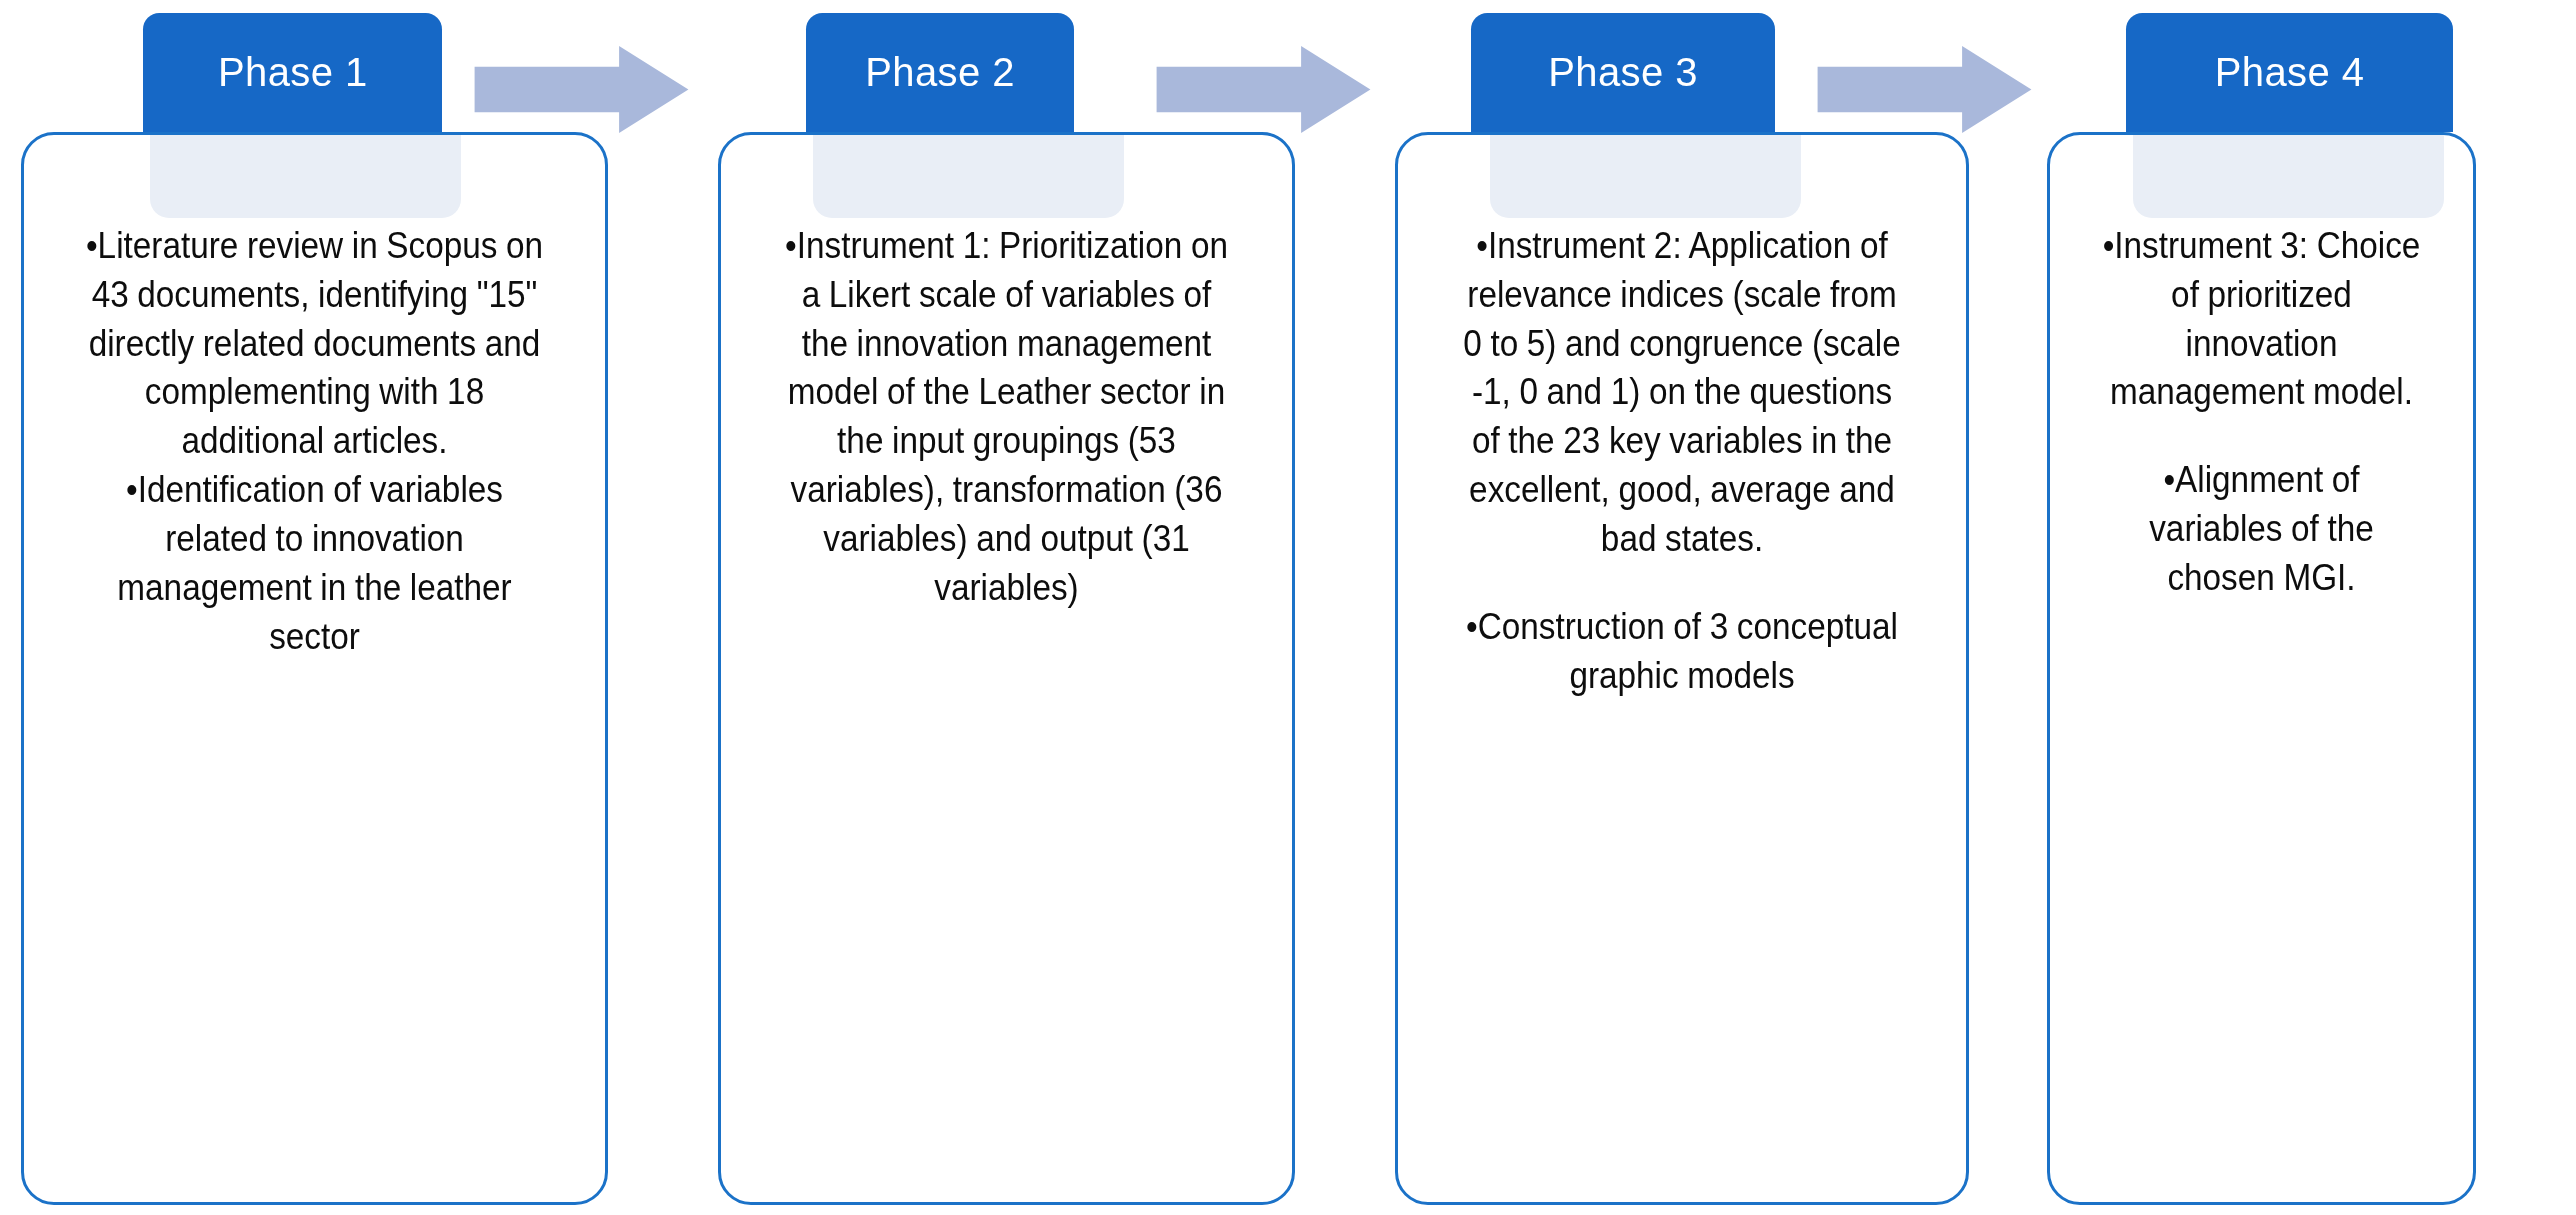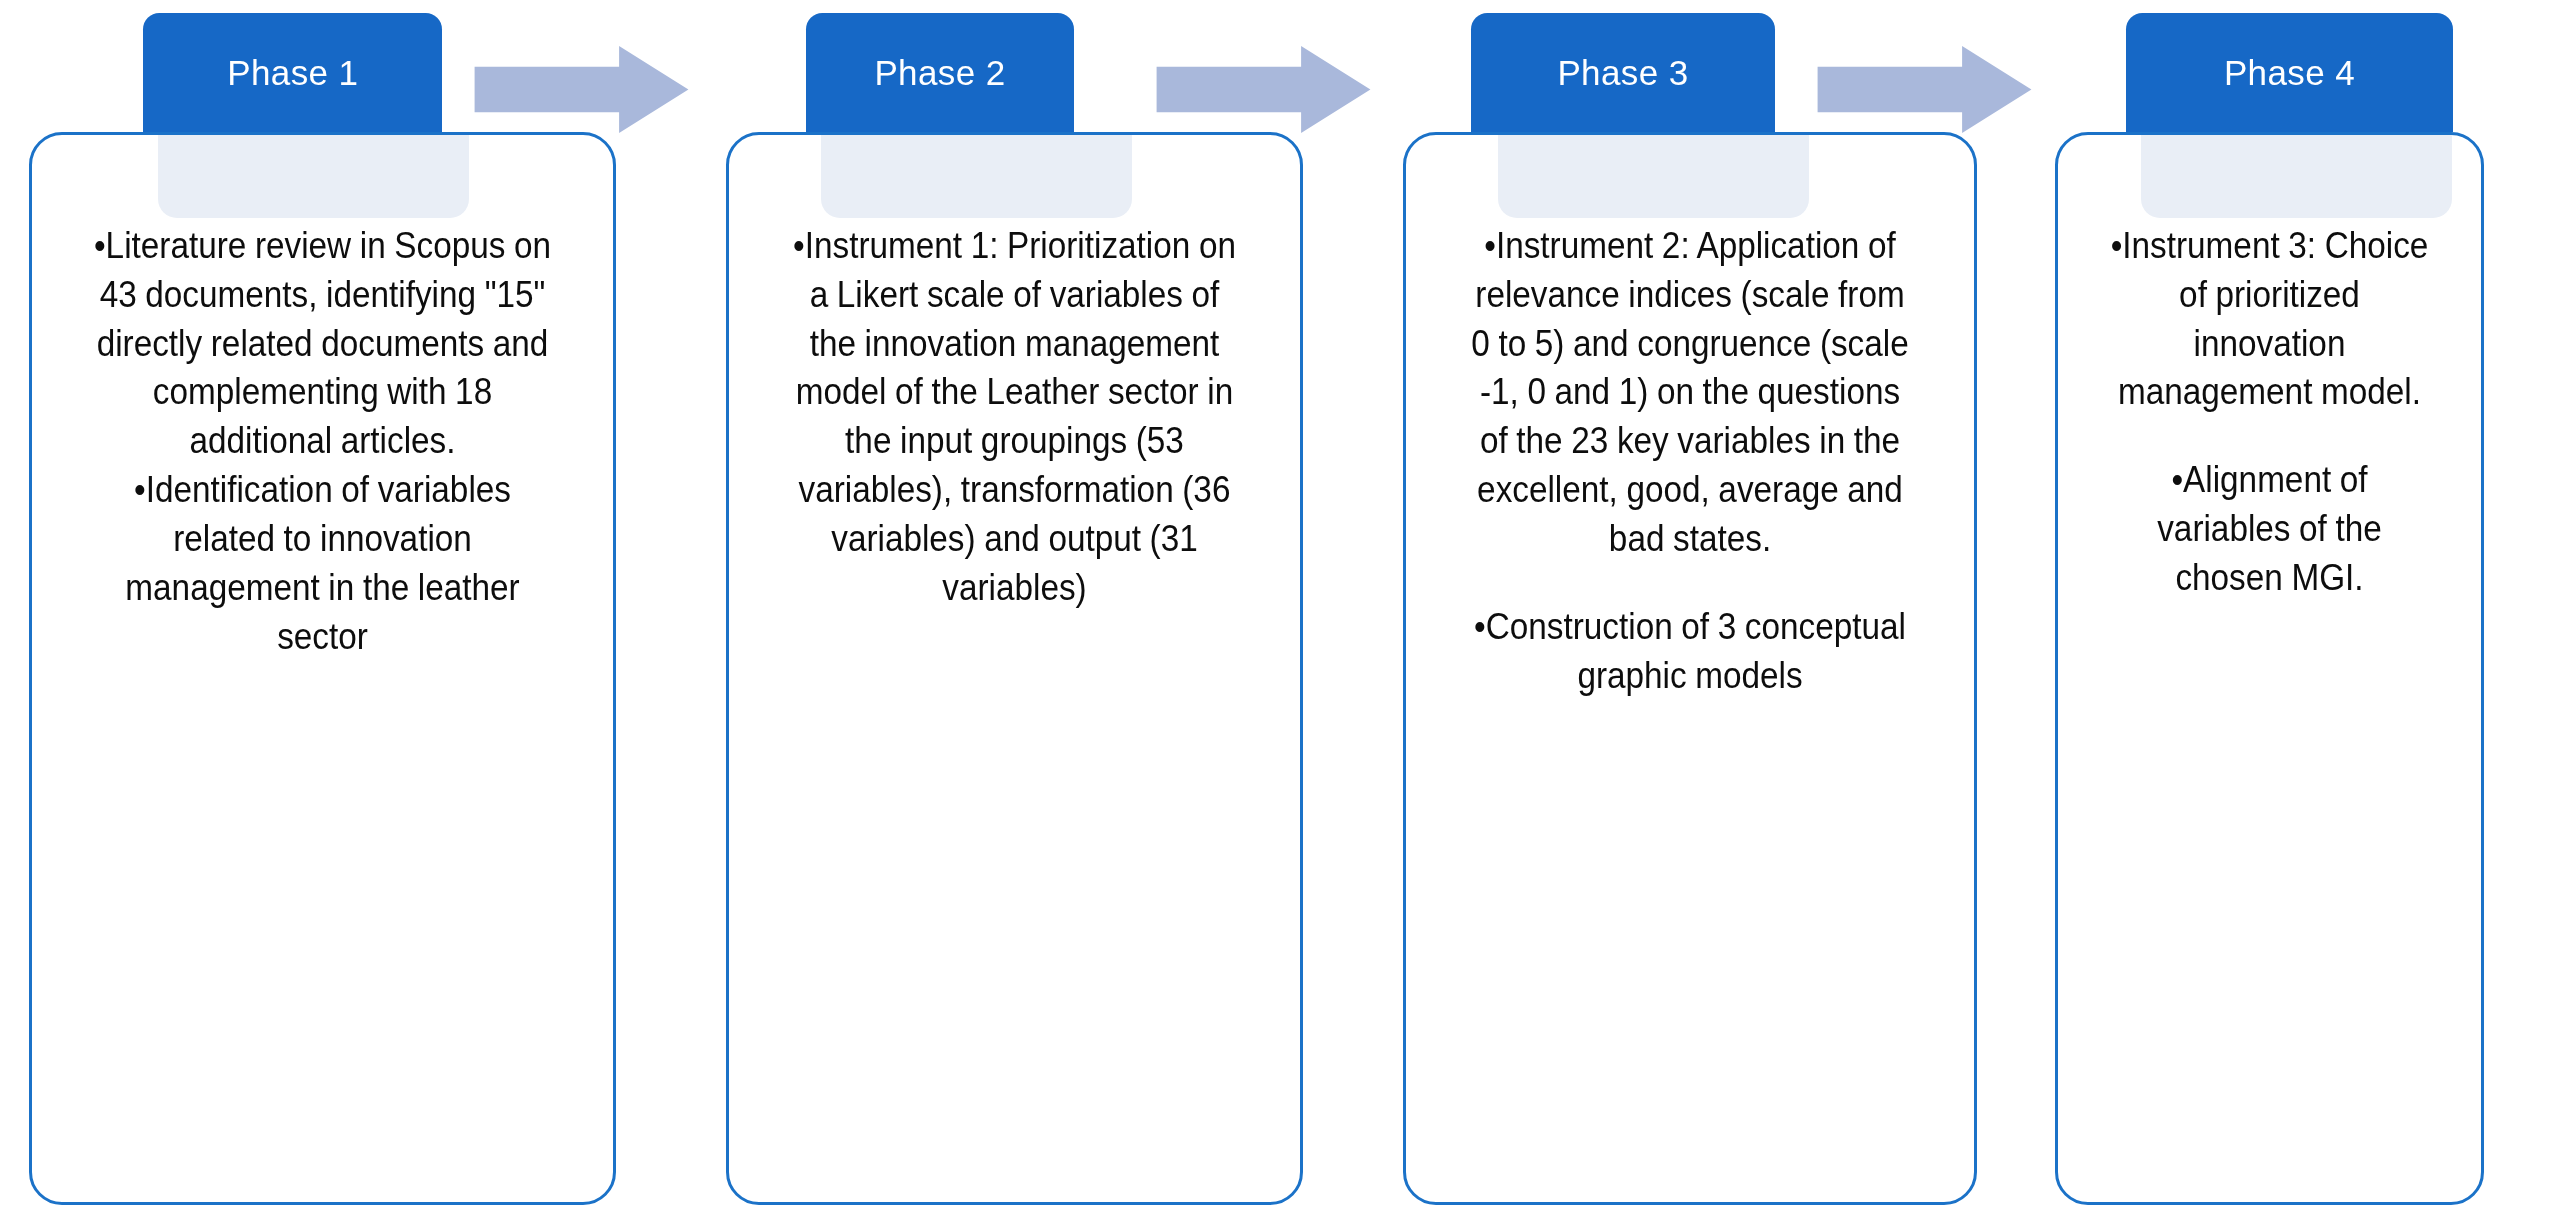--- a/index.html
+++ b/index.html
@@ -12,21 +12,21 @@
 
   
   .arrow{position:absolute;}
   .arrow svg{display:block;}
 
   
   .phase{position:absolute;top:0;}
 
   .card{
     position:absolute;
-    left:16px;
+    left:8px;
     top:132px;
     border:3.7px solid #1B72C8;
     border-radius:33px;
     background:#ffffff;
     box-sizing:border-box;
     overflow:hidden;
   }
   .card-inner-shade{
     position:absolute;
     top:0;
@@ -43,21 +43,21 @@
     background:#1668C6;
     border-top-left-radius:16.3px;
     border-top-right-radius:16.3px;
     display:flex;
     align-items:center;
     justify-content:center;
     z-index:5;
   }
   .tab-label{
     color:#ffffff;
-    font-size:35px;
+    font-size:40px;
     font-family:"Liberation Sans","DejaVu Sans",sans-serif;
     font-stretch:condensed;
     letter-spacing:0.4px;
     white-space:nowrap;
   }
 
   .body{
     position:absolute;
     left:0;right:0;
     top:87px;

